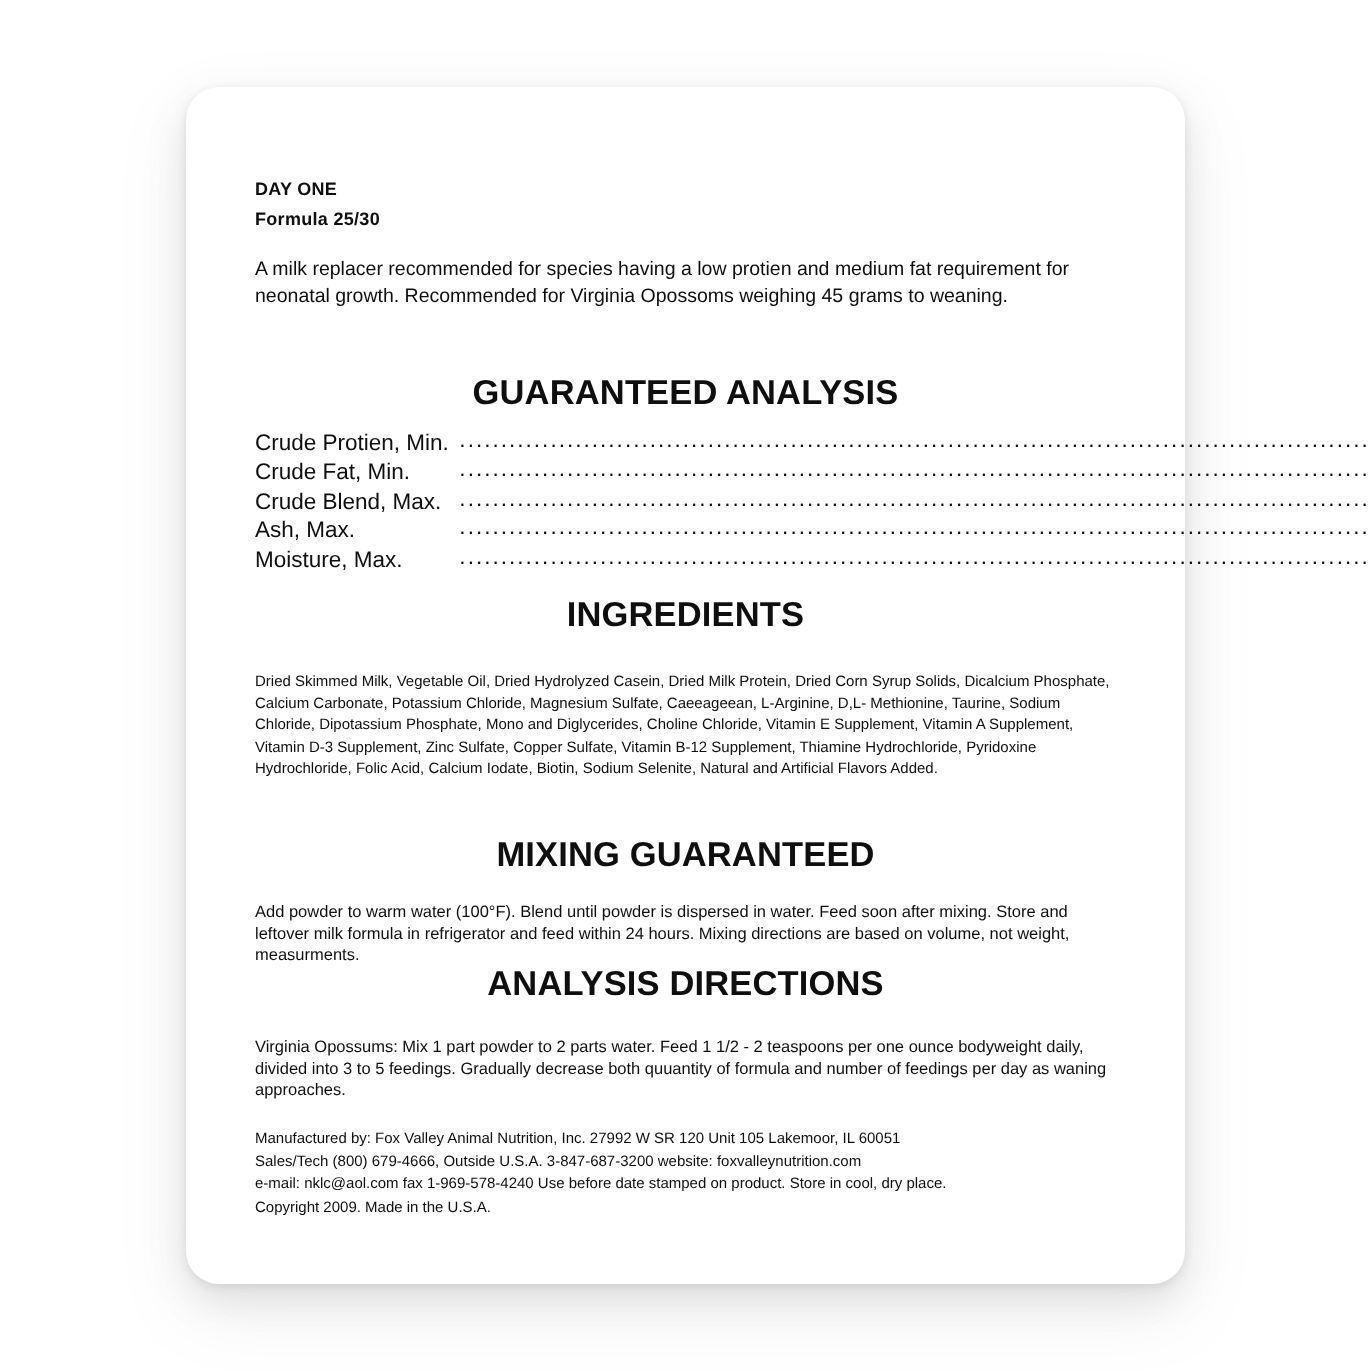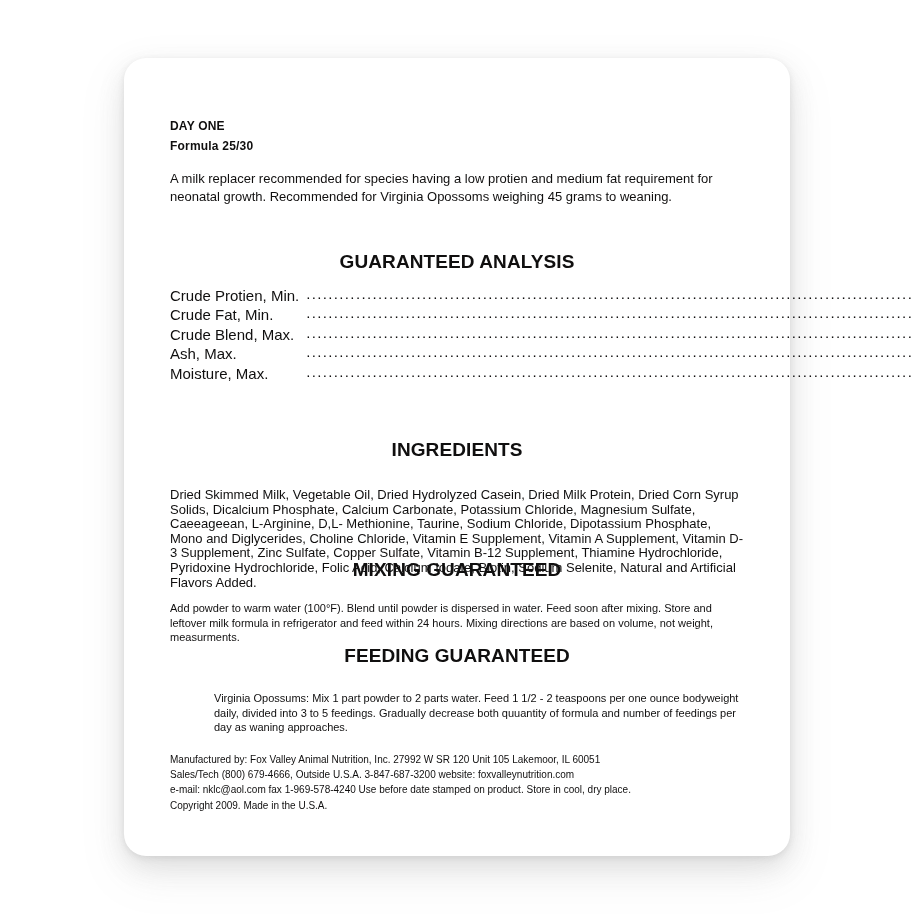--- a/index.html
+++ b/index.html
@@ -65,21 +65,21 @@
 
   .intro {
     font-size: 13px;
     line-height: 17.5px;
     text-align: left;
   }
 
   .section-heading {
     text-align: center;
     font-weight: bold;
-    font-size: 19px;
+    font-size: 23px;
     letter-spacing: 0.1px;
     line-height: 23px;
   }
 
   
   .ga-table {
     width: 100%;
     border-collapse: collapse;
   }
   .ga-row { height: 19.4px; }
@@ -111,21 +111,21 @@
     color: #100f0f;
   }
 
   .body-text {
     font-size: 11px;
     line-height: 14.6px;
     text-align: left;
   }
 
   .ingredients-text {
-    font-size: 13px;
+    font-size: 10px;
     line-height: 14.6px;
   }
 
   .footer-text {
     font-size: 10px;
     line-height: 15.2px;
   }
 </style>
 </head>
 <body>
@@ -178,33 +178,33 @@
               <td class="ga-label">Moisture, Max.</td>
               <td class="ga-leader">
                   <span class="dots">....................................................................................................................................................</span>
                 </td>
 
             </tr>
           </tbody>
         </table>
       </div>
 
-      <div class="content" style="top:380px;">
+      <div class="content" style="top:340px;">
         <div class="section-heading">INGREDIENTS</div>
         <div class="ingredients-text" style="margin-top:27px;">Dried Skimmed Milk, Vegetable Oil, Dried Hydrolyzed Casein, Dried Milk Protein, Dried Corn Syrup Solids, Dicalcium Phosphate, Calcium Carbonate, Potassium Chloride, Magnesium Sulfate, Caeeageean, L-Arginine, D,L- Methionine, Taurine, Sodium Chloride, Dipotassium Phosphate, Mono and Diglycerides, Choline Chloride, Vitamin E Supplement, Vitamin A Supplement, Vitamin D-3 Supplement, Zinc Sulfate, Copper Sulfate, Vitamin B-12 Supplement, Thiamine Hydrochloride, Pyridoxine Hydrochloride, Folic Acid, Calcium Iodate, Biotin, Sodium Selenite, Natural and Artificial Flavors Added.</div>
       </div>
 
       <div class="content" style="top:500px;">
         <div class="section-heading">MIXING GUARANTEED</div>
         <div class="body-text" style="margin-top:20px;">Add powder to warm water (100°F). Blend until powder is dispersed in water. Feed soon after mixing. Store and leftover milk formula in refrigerator and feed within 24 hours. Mixing directions are based on volume, not weight, measurments.</div>
       </div>
 
       <div class="content" style="top:586px;">
-        <div class="section-heading">FEEDING GUARANTEED</div>
-        <div class="body-text" style="margin-top:24px;margin-left:44px;">Virginia Opossums: Mix 1 part powder to 2 parts water. Feed 1 1/2 - 2 teaspoons per one ounce bodyweight daily, divided into 3 to 5 feedings. Gradually decrease both quuantity of formula and number of feedings per day as waning approaches.</div>
+        <div class="section-heading">ANALYSIS DIRECTIONS</div>
+        <div class="body-text" style="margin-top:24px;">Virginia Opossums: Mix 1 part powder to 2 parts water. Feed 1 1/2 - 2 teaspoons per one ounce bodyweight daily, divided into 3 to 5 feedings. Gradually decrease both quuantity of formula and number of feedings per day as waning approaches.</div>
       </div>
 
       <div class="content footer-text" style="top:694px;">
         <div>Manufactured by: Fox Valley Animal Nutrition, Inc. 27992 W SR 120 Unit 105 Lakemoor, IL 60051</div>
         <div>Sales/Tech (800) 679-4666, Outside U.S.A. 3-847-687-3200 website: foxvalleynutrition.com</div>
         <div>e-mail: nklc@aol.com fax 1-969-578-4240 Use before date stamped on product. Store in cool, dry place.</div>
         <div>Copyright 2009. Made in the U.S.A.</div>
       </div>
 
     </div>

